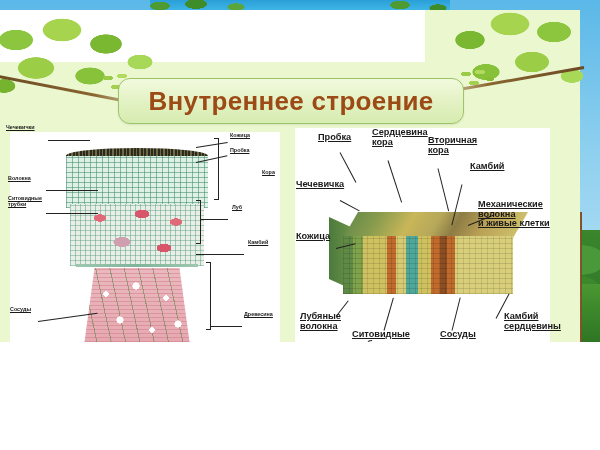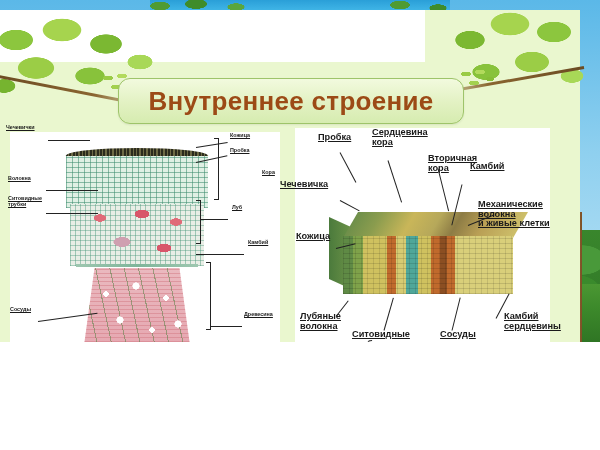--- a/index.html
+++ b/index.html
@@ -334,24 +334,24 @@
       <div class="fig-label lbl-sm" style="left: 262px; top: 170px;">Кора</div>
       <div class="fig-label lbl-sm" style="left: 232px; top: 205px;">Луб</div>
       <div class="fig-label lbl-sm" style="left: 248px; top: 240px;">Камбий</div>
       <div class="fig-label lbl-sm" style="left: 244px; top: 312px;">Древесина</div>
       <div class="fig-label lbl-sm" style="left: 240px; top: 406px;">Сердцевина</div>
     </div>
   <div id="labels-right">
       <div class="fig-label lbl-md" style="left: 318px; top: 133px;">Пробка</div>
       <div class="fig-label lbl-md" style="left: 372px; top: 128px;">Сердцевина
 кора</div>
-      <div class="fig-label lbl-md" style="left: 428px; top: 136px; margin-top: 18px;">Вторичная
+      <div class="fig-label lbl-md" style="left: 428px; top: 136px;">Вторичная
 кора</div>
       <div class="fig-label lbl-md" style="left: 470px; top: 162px;">Камбий</div>
-      <div class="fig-label lbl-md" style="left: 280px; top: 180px;">Чечевичка</div>
+      <div class="fig-label lbl-md" style="left: 296px; top: 180px;">Чечевичка</div>
       <div class="fig-label lbl-md" style="left: 296px; top: 232px;">Кожица</div>
       <div class="fig-label lbl-md" style="left: 478px; top: 200px;">Механические
 волокна
 и живые клетки</div>
       <div class="fig-label lbl-md" style="left: 300px; top: 312px;">Лубяные
 волокна</div>
       <div class="fig-label lbl-md" style="left: 352px; top: 330px;">Ситовидные
 трубки</div>
       <div class="fig-label lbl-md" style="left: 440px; top: 330px;">Сосуды
 древесины</div>

